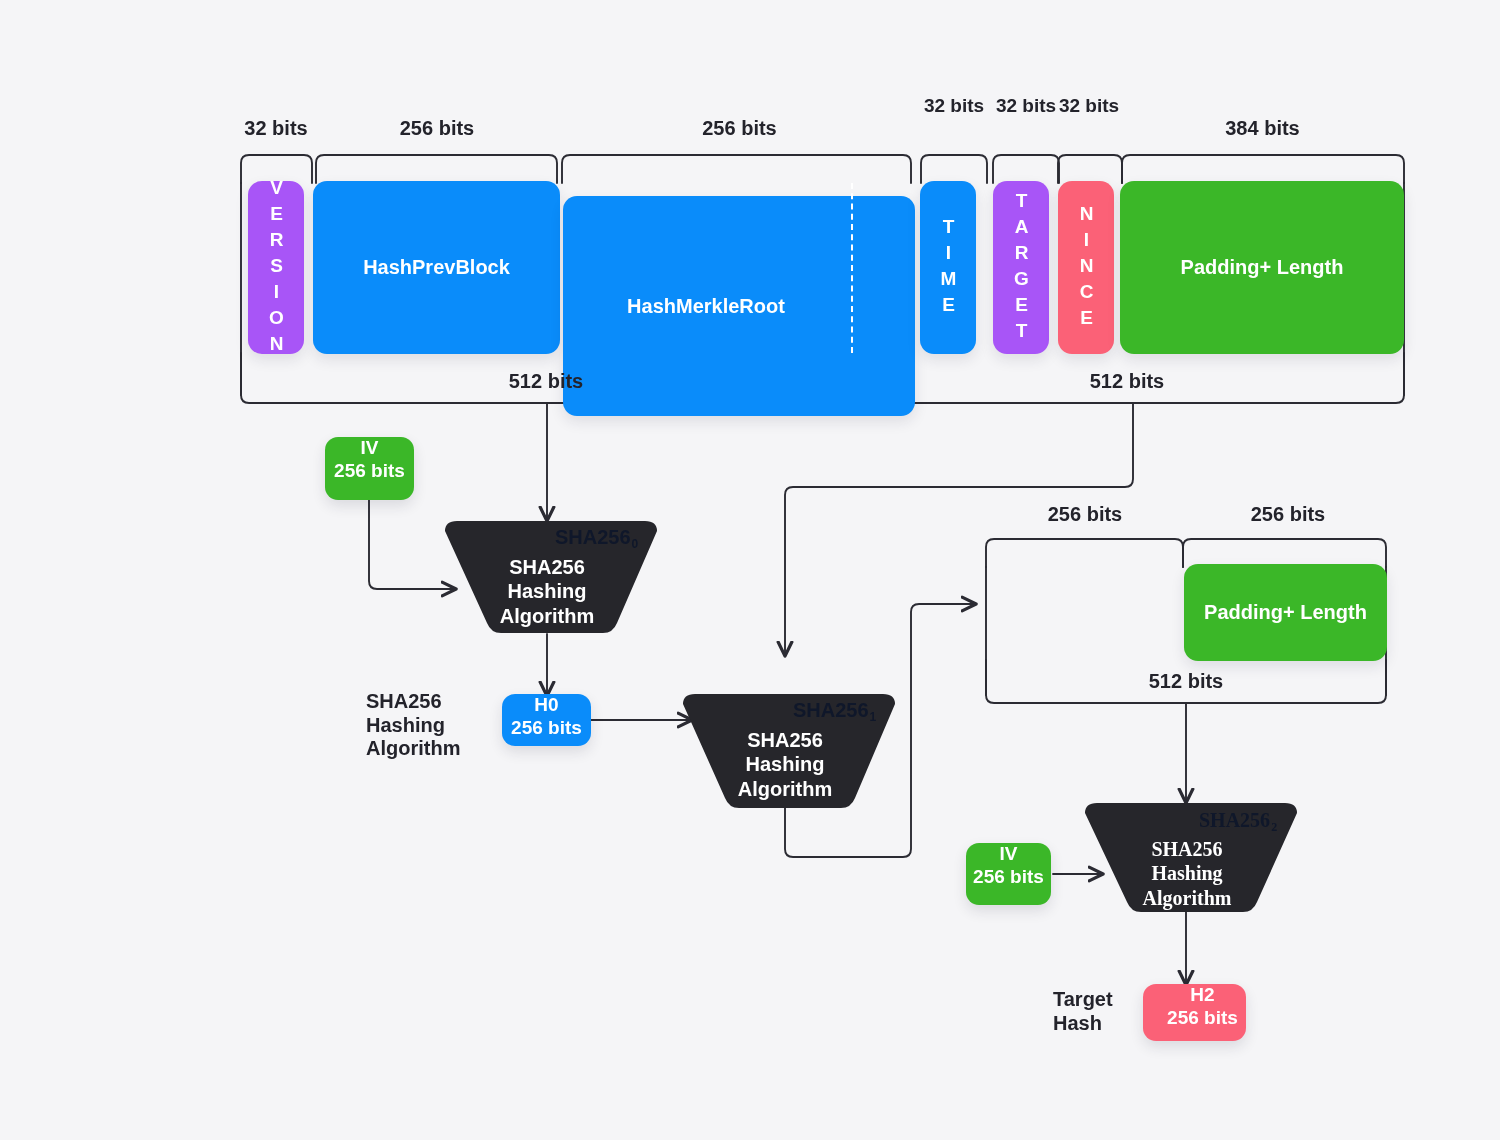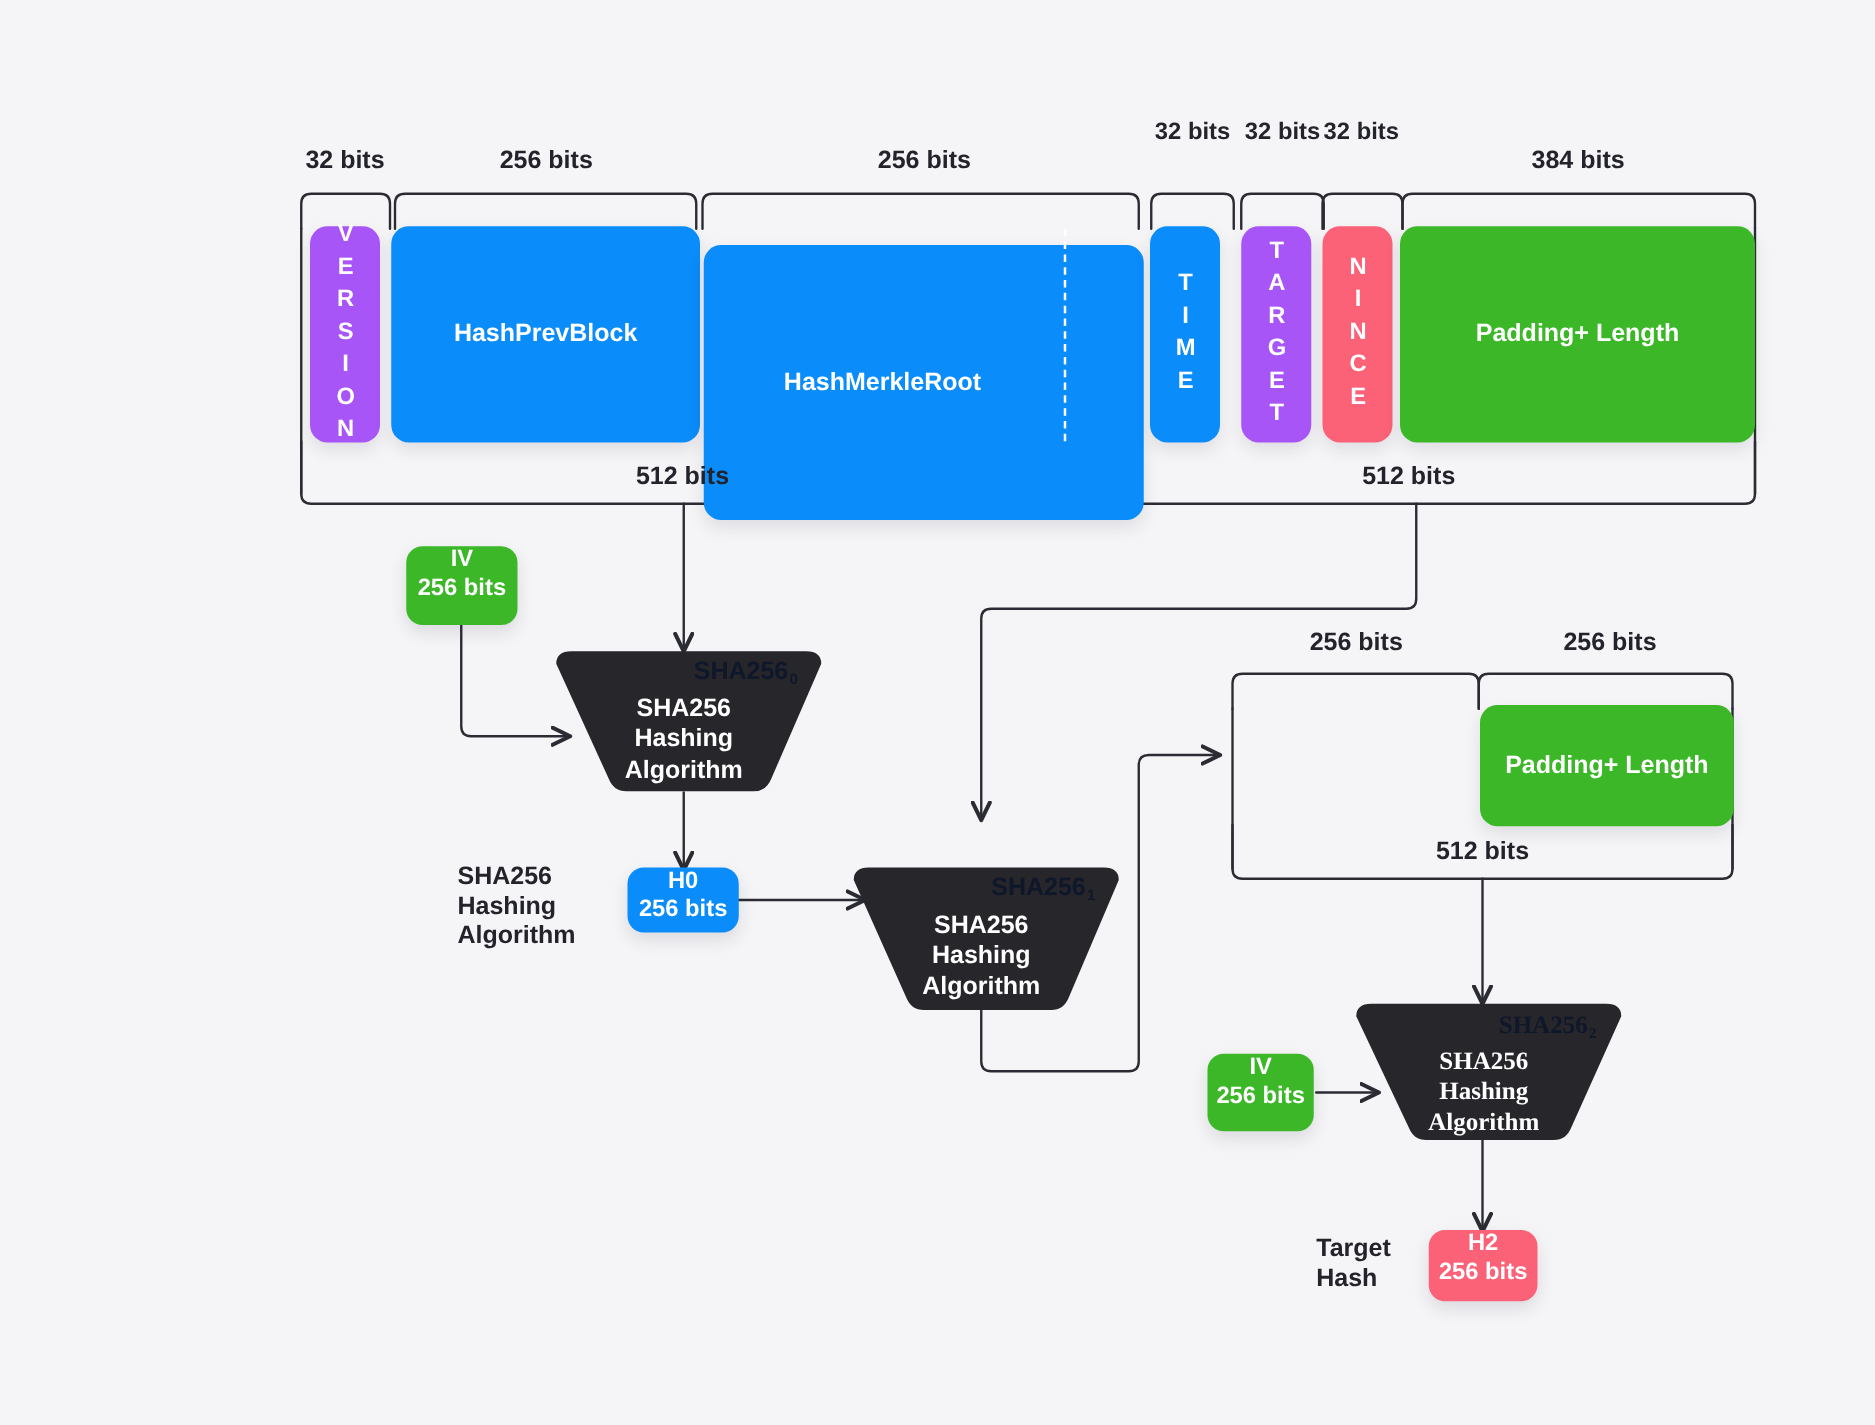--- a/index.html
+++ b/index.html
@@ -248,18 +248,18 @@
       <span>SHA256</span><sub>2</sub>
     </div>
     <div class="inner" style="top:36px;">SHA256
 Hashing
 Algorithm</div>
   </div>
 
   <div class="abs lbl" style="left:1053px;top:988px;width:90px;font-size:20px;text-align:left;">Target
 Hash</div>
 
-  <div class="chip" style="left:1143px;top:984px;width:87px;height:57px;background:#fb6177;">
+  <div class="chip" style="left:1143px;top:984px;width:87px;height:57px;background:#fb6177;padding-left:16px;">
     <span class="l1">H2</span>
     <span class="l2">256 bits</span>
   </div>
 
 </div>
 
 </body></html>

